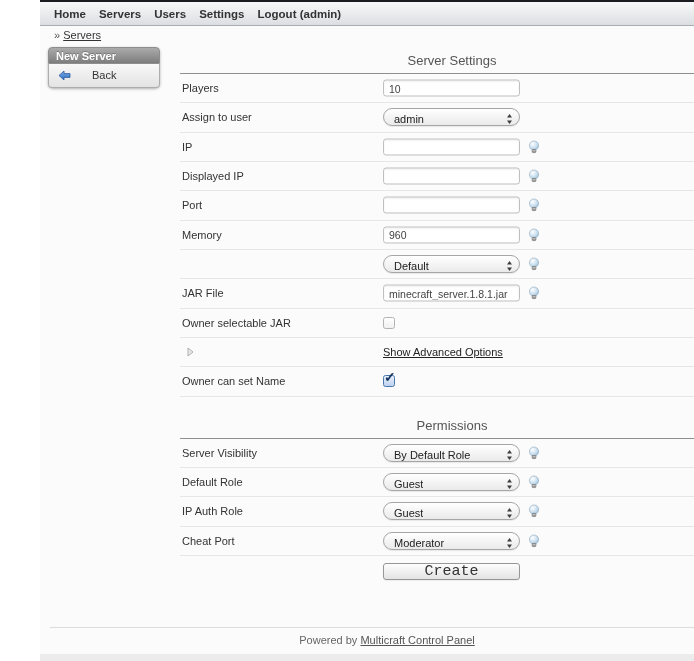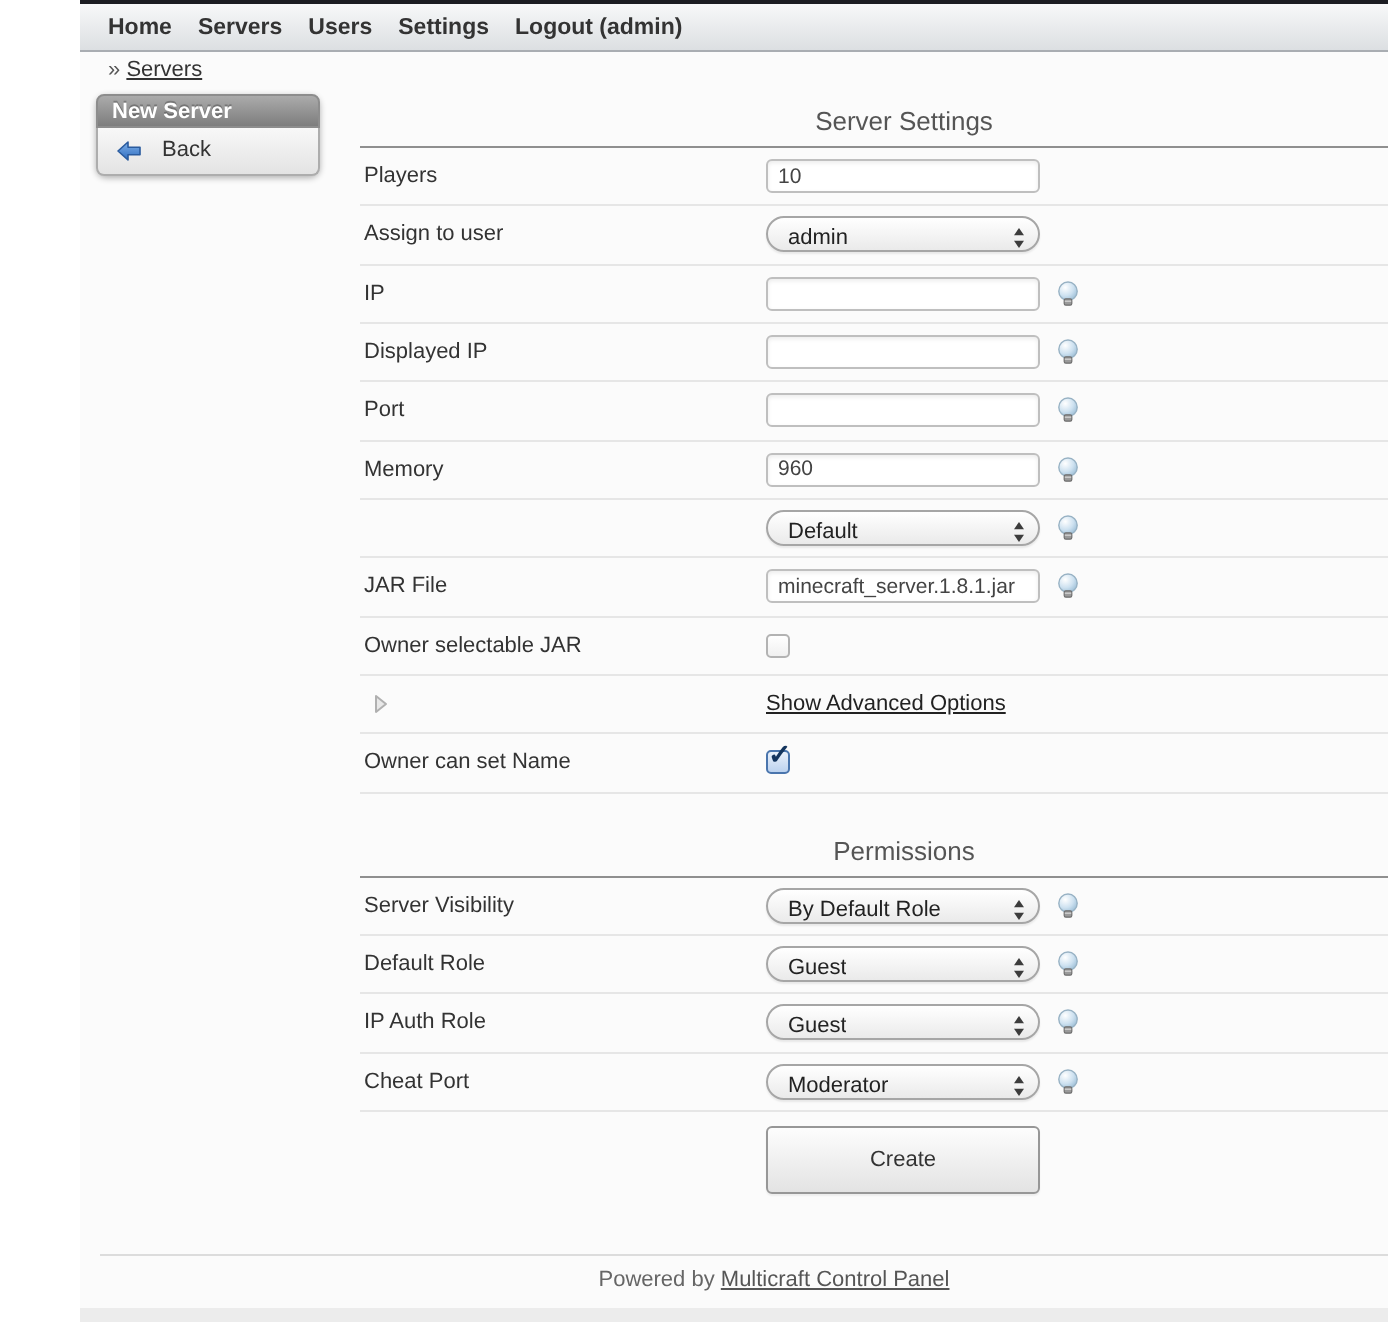--- a/index.html
+++ b/index.html
@@ -31,21 +31,21 @@
     border:1px solid #8d8d8d; border-radius:4px 4px 0 0;
     color:#fff; font-weight:bold; font-size:11px;
     display:flex; align-items:center; padding-left:7px;
     text-shadow:0 -1px 0 rgba(0,0,0,0.25);
   }
   .sidebar-body {
     background:linear-gradient(#f8f8f8,#e3e3e3);
     border:1px solid #adadad; border-top:none; border-radius:0 0 4px 4px;
     padding:3px 0 4px;
   }
-  .back-item { display:flex; align-items:center; gap:10px; padding:2px 0 2px 9px; font-size:11px; color:#333; cursor:pointer; }
+  .back-item { display:flex; align-items:center; gap:21px; padding:2px 0 2px 9px; font-size:11px; color:#333; cursor:pointer; }
 
   .main { position:absolute; left:140px; top:47px; width:543px; }
   .section-head { padding:6px 0 5px 1px; border-bottom:1px solid #8f8f8f; }
   .section-head.second { padding-top:21px; }
   .section-title { font-size:13px; color:#555;text-align:center; }
 
   .form-row { position:relative; height:29.33px; border-bottom:1px solid #e6e6e6; }
   .row-label { position:absolute; left:2px; top:50%; transform:translateY(-50%); font-size:11px; color:#333; white-space:nowrap; }
   .row-value { position:absolute; left:203px; top:50%; transform:translateY(-50%); display:flex; align-items:center; }
   .help { position:absolute; left:347px; top:50%; transform:translateY(-50%); width:14px; height:14px; cursor:pointer; }
@@ -75,24 +75,24 @@
   .checkbox .check {
     position:absolute; top:-6px; left:0px;
     font-size:14px; font-weight:bold; color:#14355e; line-height:14px;
   }
 
   .adv-link { font-size:11px; color:#222; text-decoration:underline; cursor:pointer; }
   .toggle-icon { position:absolute; left:7px; top:50%; transform:translateY(-50%); display:flex; }
 
   .create-row { position:relative; height:31px; }
   .create-btn {
-    position:absolute; left:203px; top:7px; width:137px; height:34px;
+    position:absolute; left:203px; top:7px; width:137px; height:17px;
     border:1px solid #979797; border-radius:3px;
     background:linear-gradient(#fdfdfd,#e3e3e3);
-    font-size:11px; color:#333; font-family:Liberation Sans, sans-serif;
+    font-size:15px; color:#333; font-family:Liberation Mono, monospace;
     display:flex; align-items:center; justify-content:center; cursor:pointer;
     box-shadow:0 1px 1px rgba(0,0,0,0.06);
   }
 
   .footer-hr { position:absolute; top:627px; left:10px; right:10px; border-top:1px solid #dcdcdc; }
   .footer { position:absolute; top:634px; left:0; width:100%; text-align:center; font-size:11px; color:#666; }
   .footer a { color:#555; text-decoration:underline; cursor:pointer; }
   .bottom-edge { position:absolute; bottom:0; left:0; right:0; height:7px; background:#ececec; }
 
   .hidden-defs { position:absolute; width:0; height:0; overflow:hidden; }

